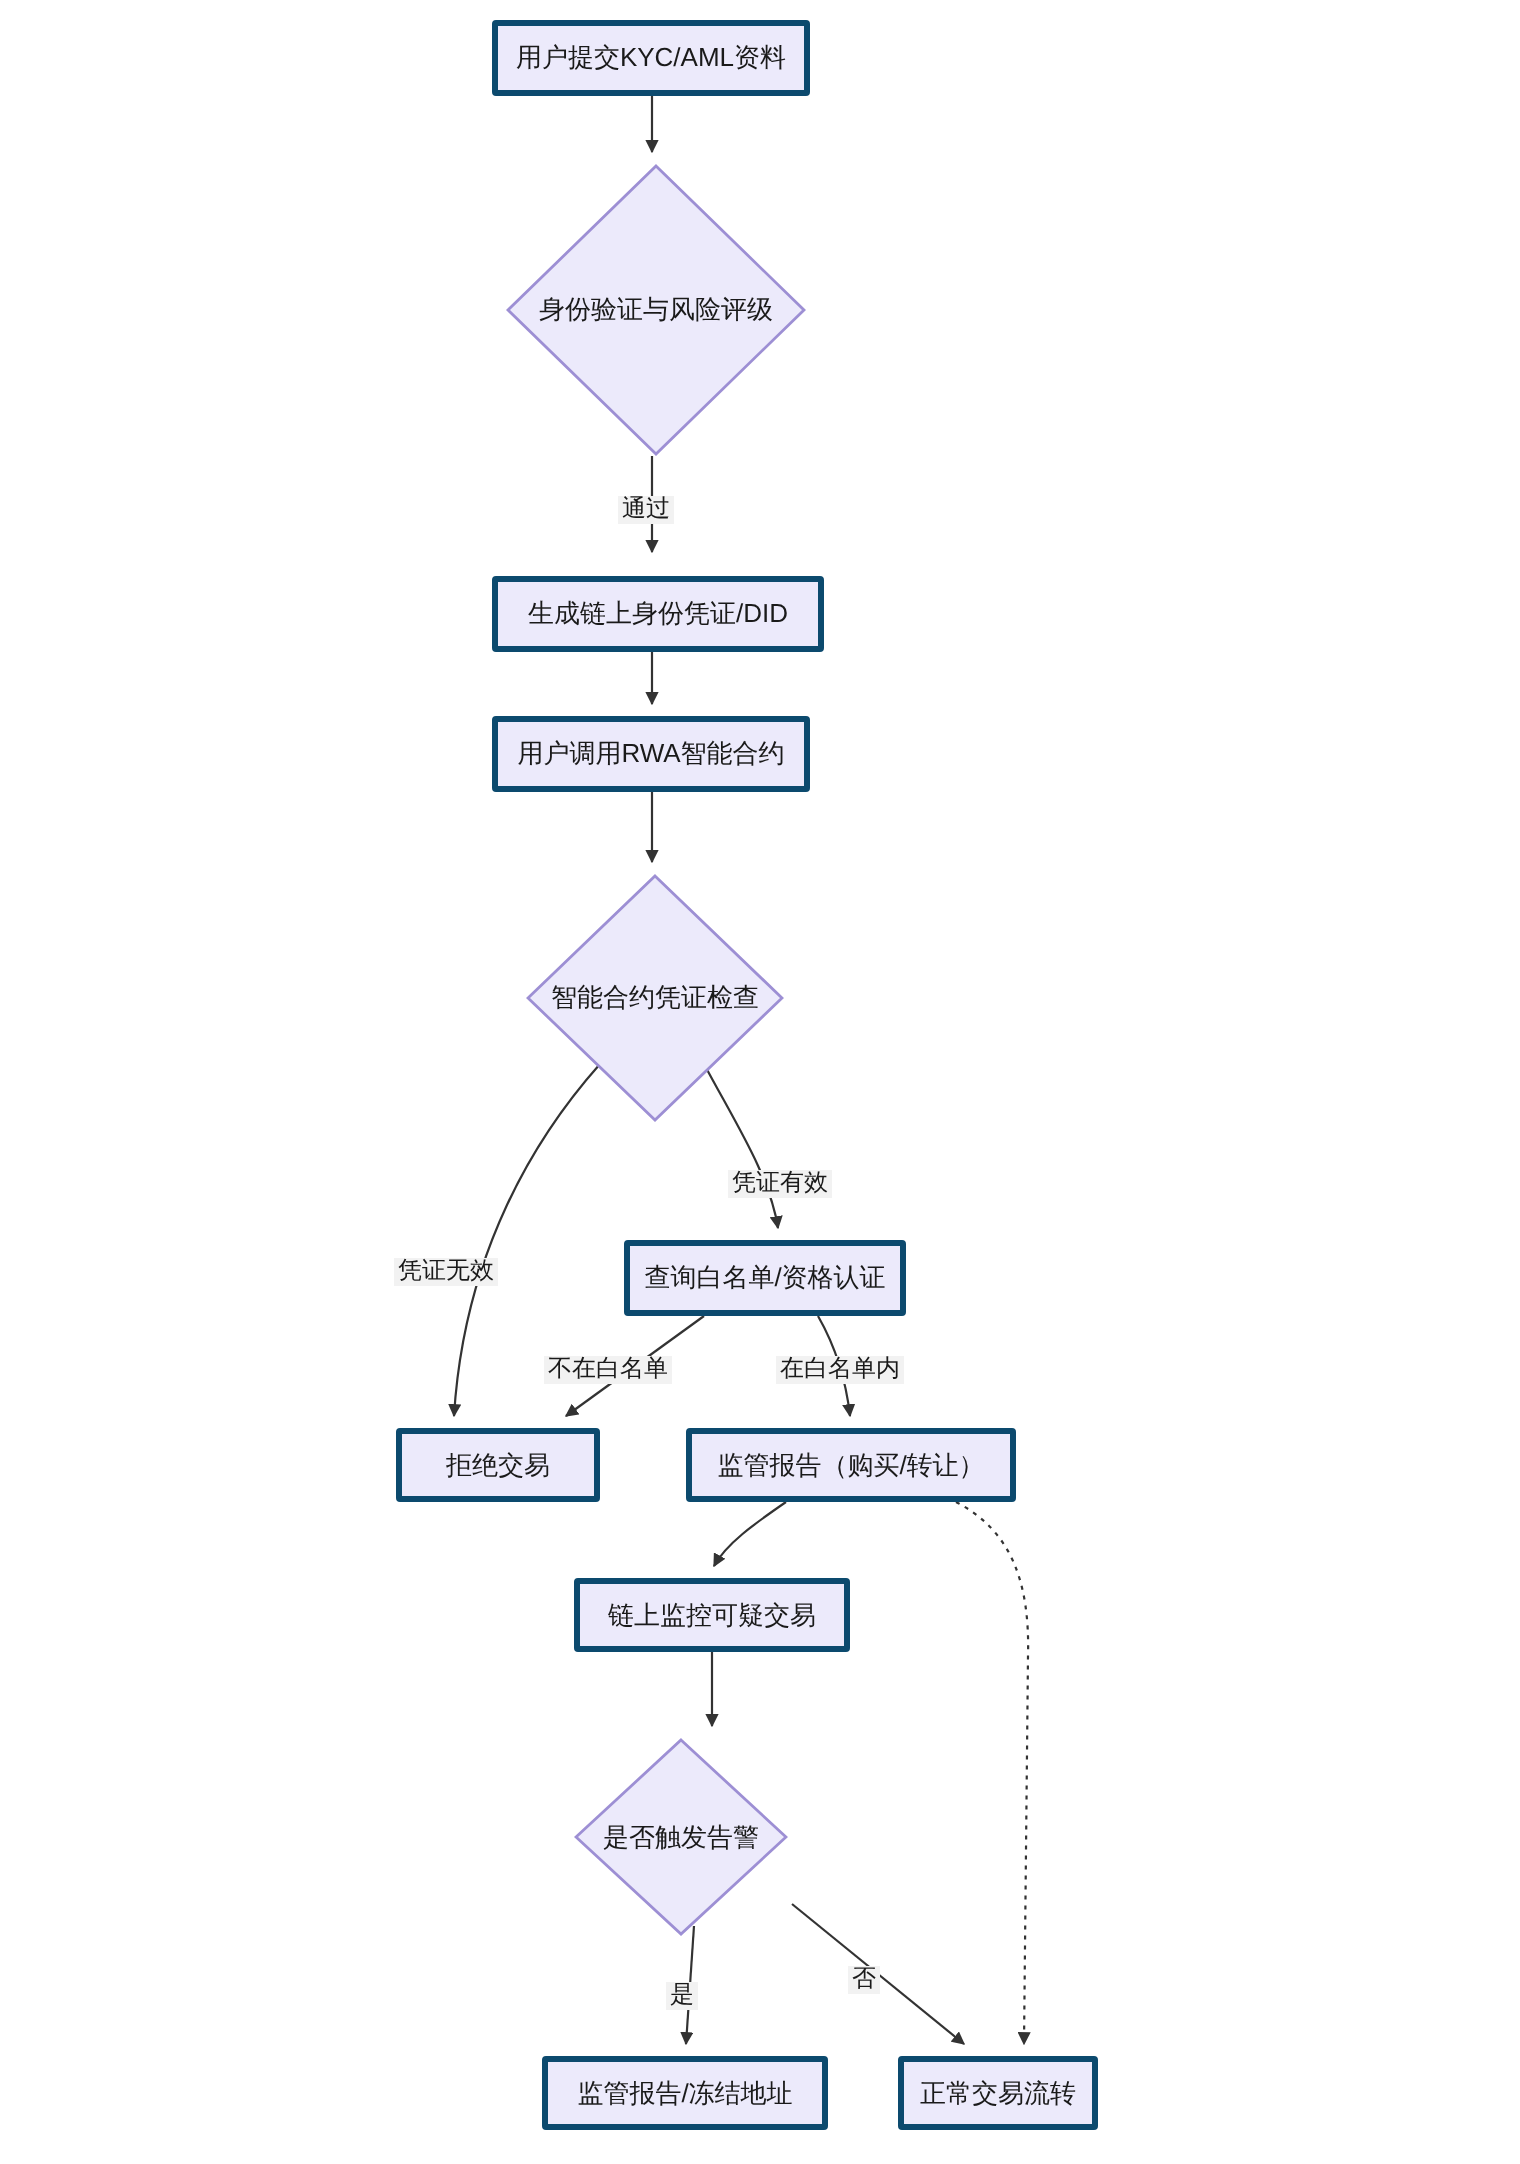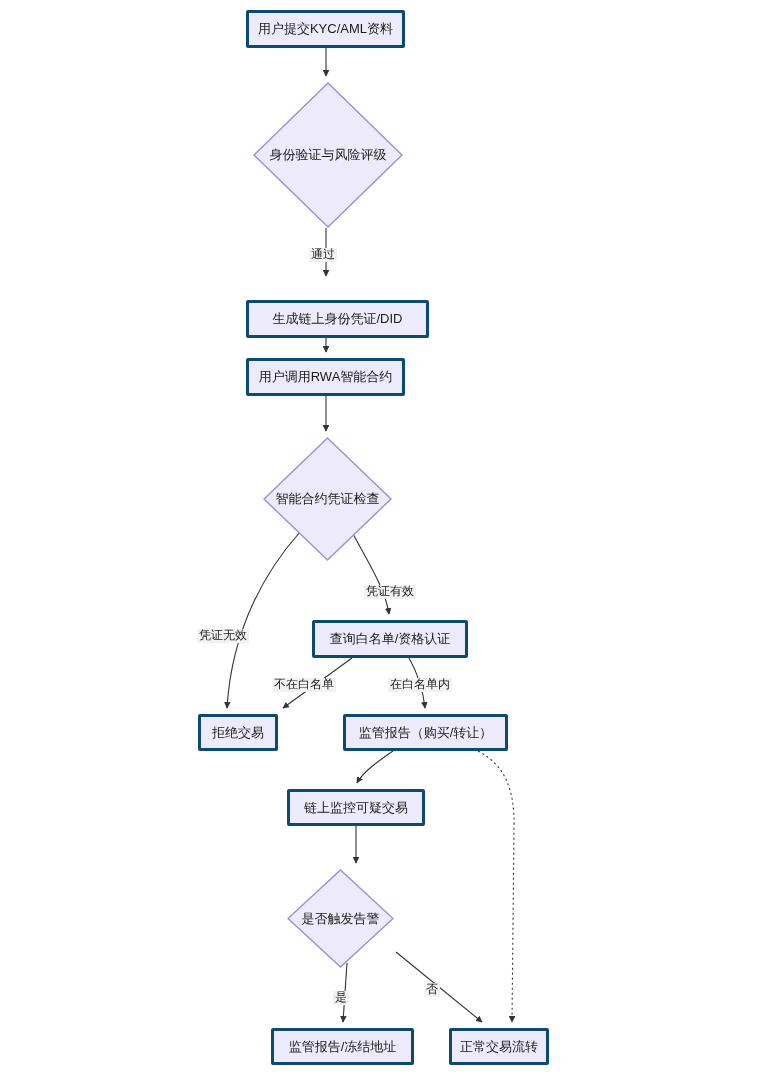--- a/index.html
+++ b/index.html
@@ -113,40 +113,40 @@
     <span>用户提交KYC/AML资料</span>
   </div>
 
   <div class="node diamond-wrap" style="left:253px; top:82px; width:150px; height:146px;">
     <svg class="diamond-shape" viewBox="0 0 150 146" preserveAspectRatio="none">
       <polygon points="75,1 149,73 75,145 1,73" fill="#ECEAFB" stroke="#9D8FD4" stroke-width="1.4"></polygon>
     </svg>
     <span class="diamond-label">身份验证与风险评级</span>
   </div>
 
-  <div class="node rect" style="left:246px; top:300px; width:183px; height:38px;">
+  <div class="node rect" style="left:246px; top:288px; width:166px; height:38px;">
     <span>生成链上身份凭证/DID</span>
   </div>
 
   <div class="node diamond-wrap" style="left:263px; top:437px; width:129px; height:124px;">
     <svg class="diamond-shape" viewBox="0 0 129 124" preserveAspectRatio="none">
       <polygon points="64.5,1 128,62 64.5,123 1,62" fill="#ECEAFB" stroke="#9D8FD4" stroke-width="1.4"></polygon>
     </svg>
     <span class="diamond-label">智能合约凭证检查</span>
   </div>
 
   <div class="node rect" style="left:246px; top:358px; width:159px; height:38px;">
     <span>用户调用RWA智能合约</span>
   </div>
 
-  <div class="node rect" style="left:312px; top:620px; width:156px; height:38px;">
+  <div class="node rect" style="left:312px; top:620px; width:141px; height:38px;">
     <span>查询白名单/资格认证</span>
   </div>
 
-  <div class="node rect" style="left:198px; top:714px; width:80px; height:37px;">
+  <div class="node rect" style="left:198px; top:714px; width:102px; height:37px;">
     <span>拒绝交易</span>
   </div>
 
   <div class="node rect" style="left:343px; top:714px; width:165px; height:37px;">
     <span>监管报告（购买/转让）</span>
   </div>
 
   <div class="node rect" style="left:287px; top:789px; width:138px; height:37px;">
     <span>链上监控可疑交易</span>
   </div>

